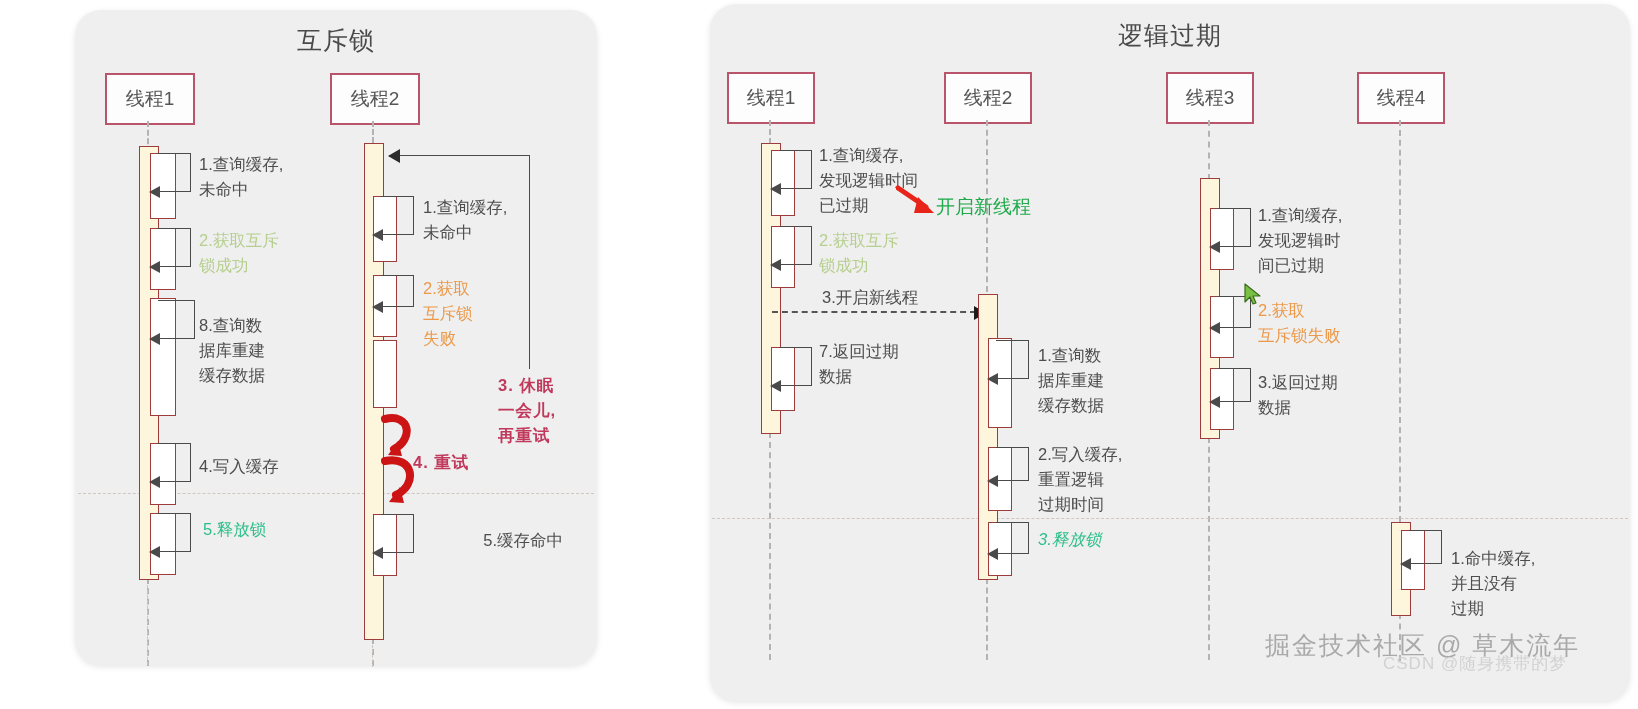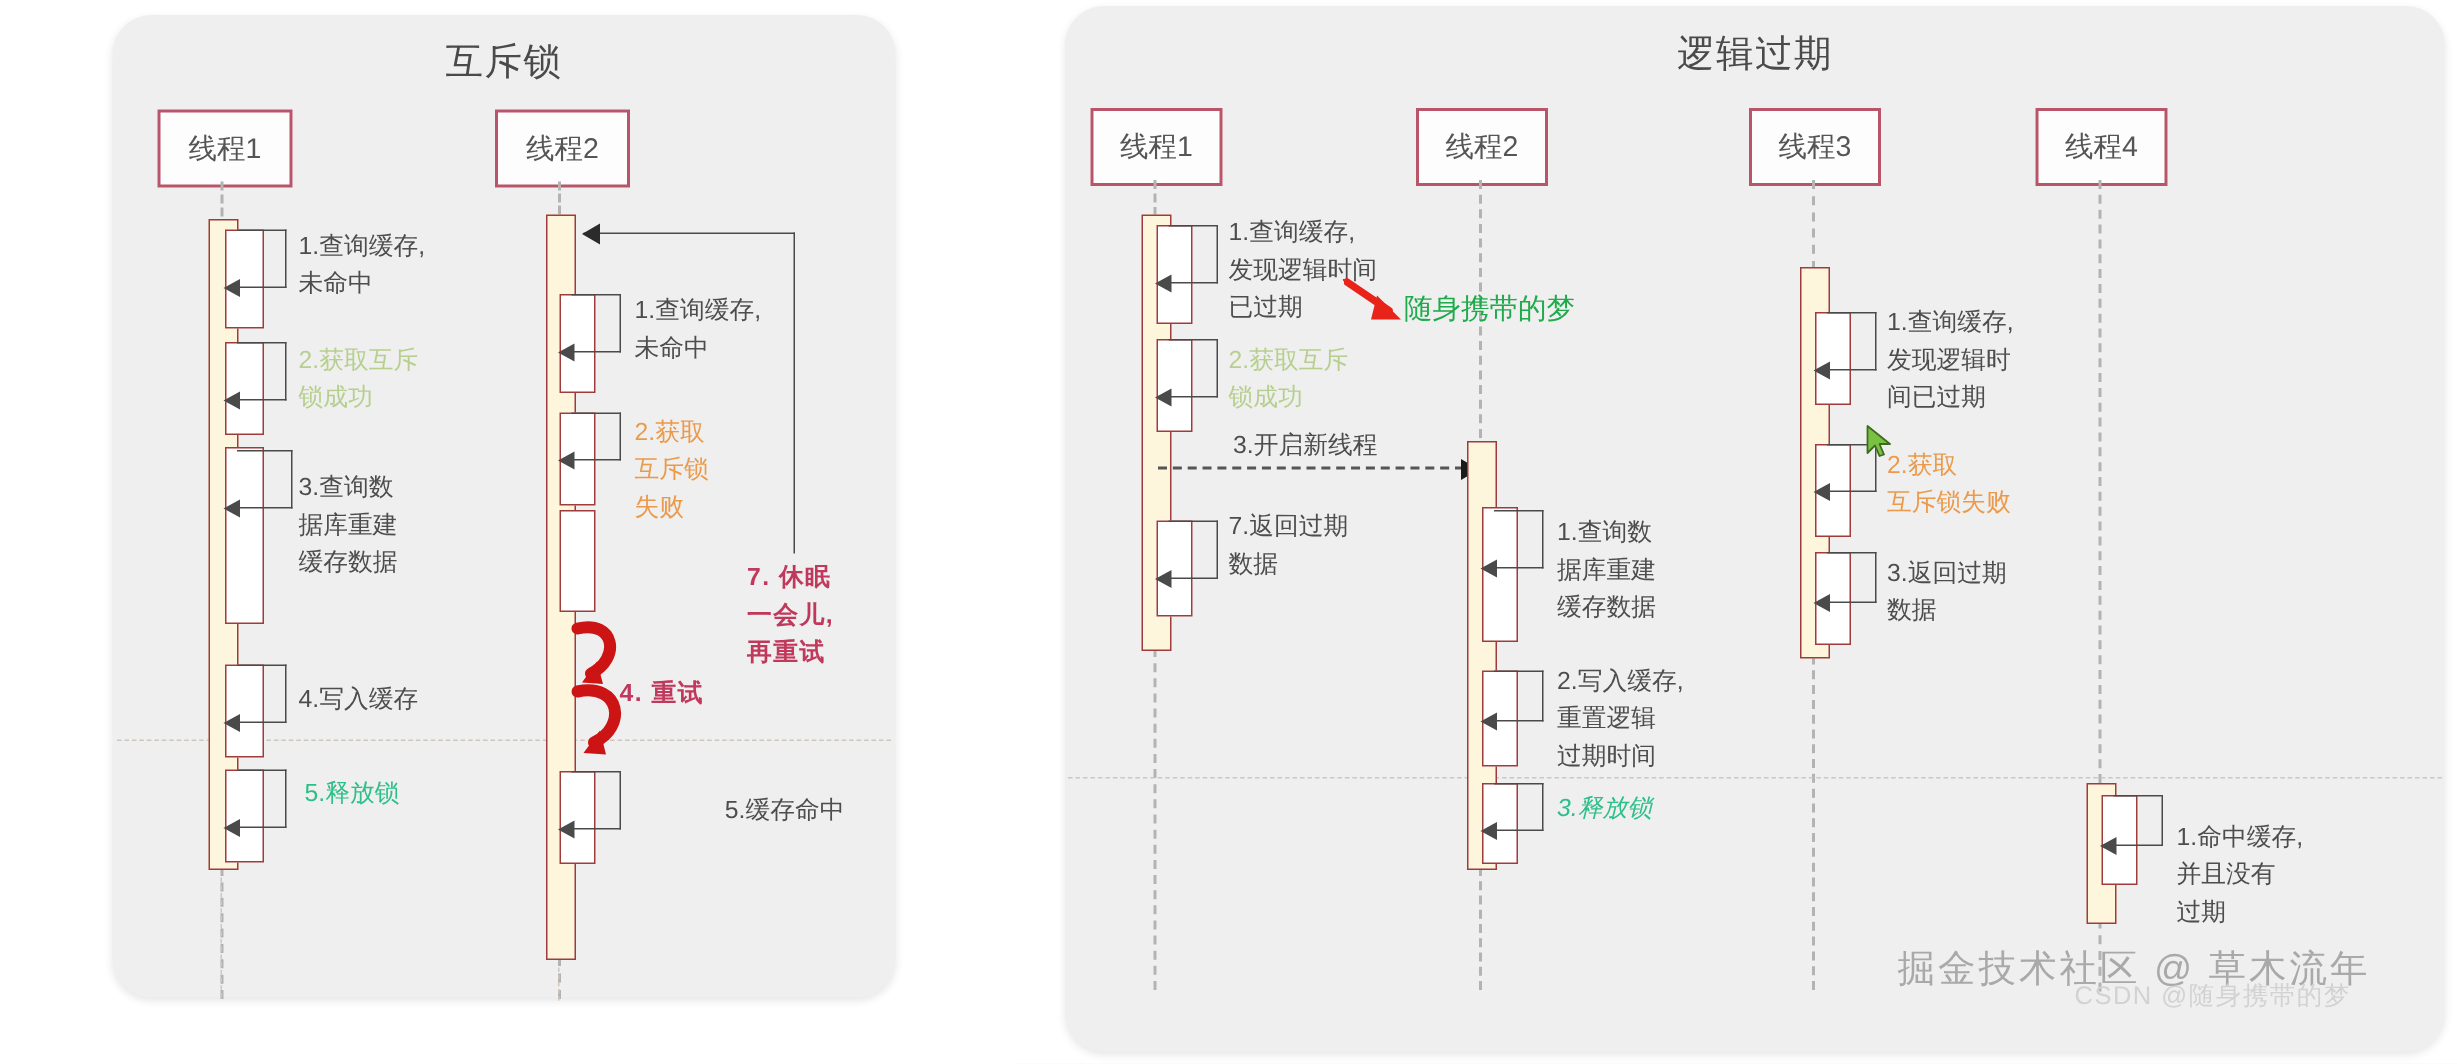--- a/index.html
+++ b/index.html
@@ -101,21 +101,21 @@
 <div class="hook" style="left:158px;top:228px;width:32px;height:37px;">
   <span class="tip"></span>
 </div>
 <div class="note green" style="left:199px;top:228px;width:120px;">2.获取互斥
 锁成功</div>
 
 <div class="exec" style="left:150px;top:298px;width:24px;height:116px;"></div>
 <div class="hook" style="left:158px;top:300px;width:36px;height:37px;">
   <span class="tip"></span>
 </div>
-<div class="note" style="left:199px;top:313px;width:120px;">3.查询数
+<div class="note" style="left:199px;top:313px;width:120px;">8.查询数
 据库重建
 缓存数据</div>
 
 <div class="exec" style="left:150px;top:443px;width:24px;height:60px;"></div>
 <div class="hook" style="left:158px;top:443px;width:32px;height:37px;">
   <span class="tip"></span>
 </div>
 <div class="note" style="left:199px;top:454px;width:130px;">4.写入缓存</div>
 
 <div class="exec" style="left:150px;top:513px;width:24px;height:60px;"></div>
@@ -140,21 +140,21 @@
 <div class="exec" style="left:373px;top:275px;width:22px;height:60px;"></div>
 <div class="hook" style="left:381px;top:275px;width:32px;height:30px;">
   <span class="tip"></span>
 </div>
 <div class="note orange" style="left:423px;top:276px;width:110px;">2.获取
 互斥锁
 失败</div>
 
 <div class="exec" style="left:373px;top:340px;width:22px;height:66px;"></div>
 
-<div class="note crimson" style="left:498px;top:373px;width:100px;">7. 休眠
+<div class="note crimson" style="left:498px;top:373px;width:100px;">3. 休眠
 一会儿,
 再重试</div>
 <div class="note crimson" style="left:413px;top:450px;width:100px;">4. 重试</div>
 
 <svg class="retrysym" style="left:376px;top:413px;" width="42" height="48" viewBox="0 0 42 48">
   <path d="M9 6 C34 0, 38 26, 18 36" stroke="#cc1414" stroke-width="8" fill="none" stroke-linecap="round"></path>
   <path d="M22 28 L12 42 L26 43 Z" fill="#cc1414"></path>
 </svg>
 <svg class="retrysym" style="left:376px;top:455px;" width="46" height="52" viewBox="0 0 46 52">
   <path d="M9 6 C38 0, 42 30, 20 40" stroke="#cc1414" stroke-width="8" fill="none" stroke-linecap="round"></path>
@@ -202,21 +202,21 @@
   <span class="tip"></span>
 </div>
 <div class="note" style="left:819px;top:143px;width:140px;">1.查询缓存,
 发现逻辑时间
 已过期</div>
 
 <svg class="redarrow" style="left:896px;top:185px;" width="42" height="34" viewBox="0 0 42 34">
   <path d="M2 3 L30 22" stroke="#e8231a" stroke-width="5" fill="none" stroke-linecap="round"></path>
   <path d="M22 12 L38 28 L18 28 Z" fill="#e8231a"></path>
 </svg>
-<div class="note brightgreen" style="left:936px;top:194px;width:170px;">随身携带的梦</div>
+<div class="note brightgreen" style="left:936px;top:194px;width:170px;">开启新线程</div>
 
 <div class="exec" style="left:771px;top:226px;width:22px;height:60px;"></div>
 <div class="hook" style="left:779px;top:226px;width:32px;height:37px;">
   <span class="tip"></span>
 </div>
 <div class="note green" style="left:819px;top:228px;width:120px;">2.获取互斥
 锁成功</div>
 
 <div class="note" style="left:822px;top:285px;width:170px;">3.开启新线程</div>
 <div class="async" style="left:772px;top:311px;width:204px;">

